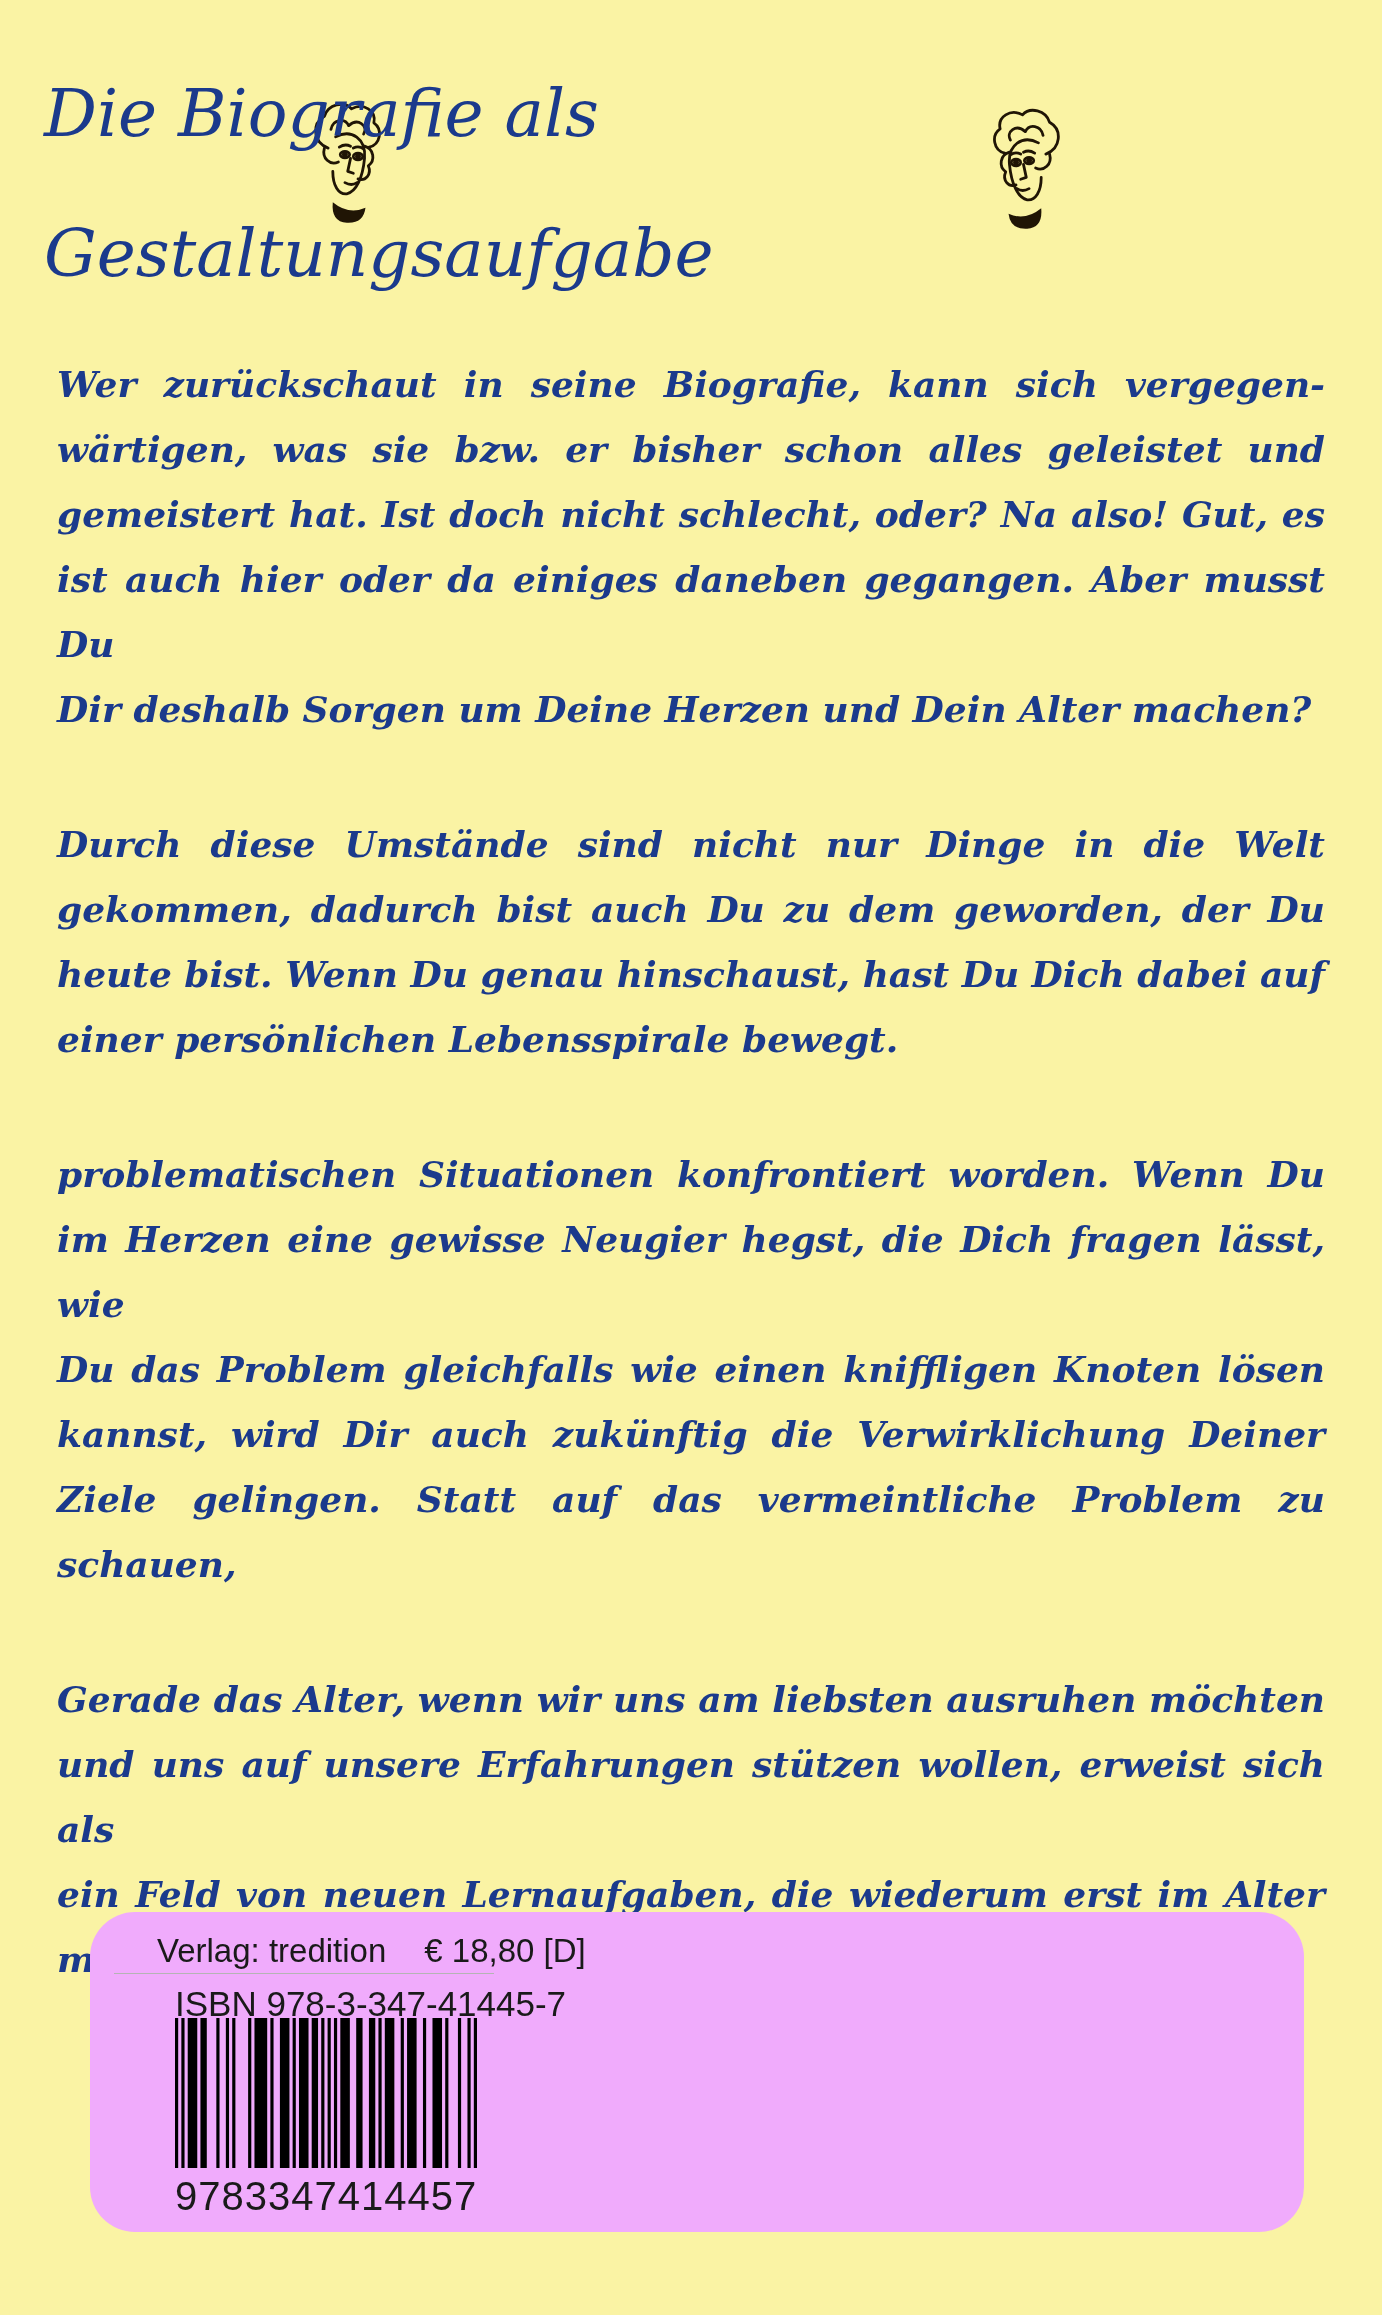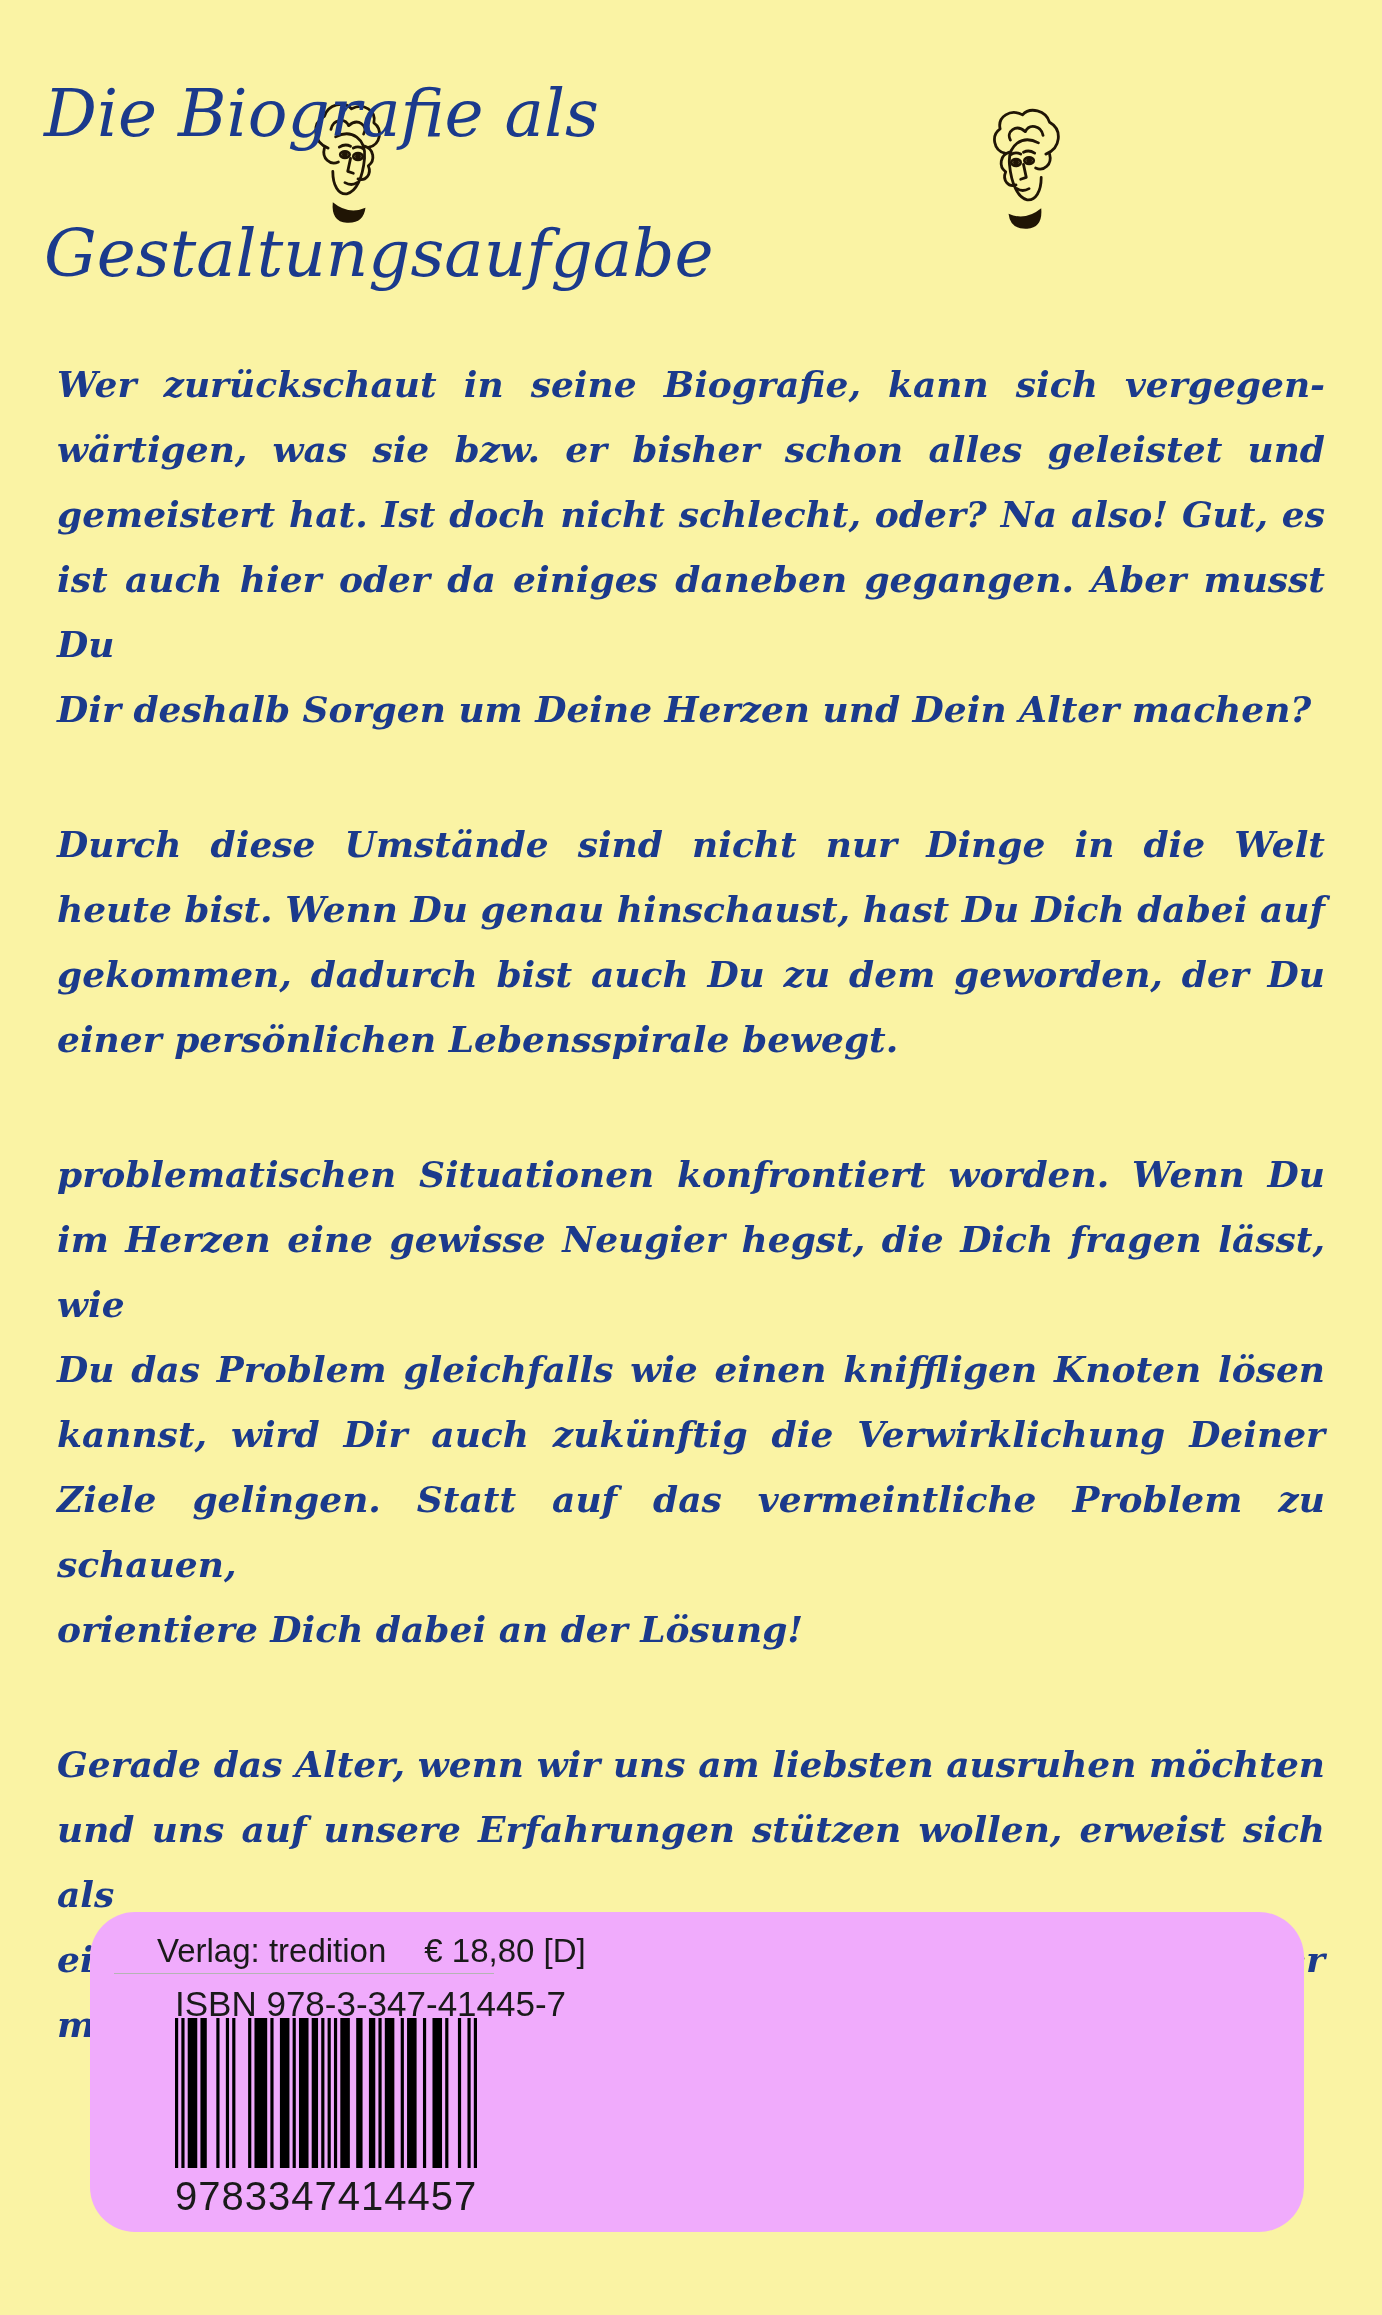--- a/index.html
+++ b/index.html
@@ -110,31 +110,30 @@
   <div class="body-text">
       <div class="para">
         <div class="line">Wer zurückschaut in seine Biografie, kann sich vergegen-</div>
         <div class="line">wärtigen, was sie bzw. er bisher schon alles geleistet und</div>
         <div class="line">gemeistert hat. Ist doch nicht schlecht, oder? Na also! Gut, es</div>
         <div class="line">ist auch hier oder da einiges daneben gegangen. Aber musst Du</div>
         <div class="line last">Dir deshalb Sorgen um Deine Herzen und Dein Alter machen?</div>
       </div>
       <div class="para">
         <div class="line">Durch diese Umstände sind nicht nur Dinge in die Welt</div>
+        <div class="line">gekommen, dadurch bist auch Du zu dem geworden, der Du</div>
         <div class="line">heute bist. Wenn Du genau hinschaust, hast Du Dich dabei auf</div>
-        <div class="line">gekommen, dadurch bist auch Du zu dem geworden, der Du</div>
         <div class="line last">einer persönlichen Lebensspirale bewegt.</div>
       </div>
       <div class="para">
         <div class="line">problematischen Situationen konfrontiert worden. Wenn Du</div>
         <div class="line">im Herzen eine gewisse Neugier hegst, die Dich fragen lässt, wie</div>
         <div class="line">Du das Problem gleichfalls wie einen kniffligen Knoten lösen</div>
         <div class="line">kannst, wird Dir auch zukünftig die Verwirklichung Deiner</div>
         <div class="line">Ziele gelingen. Statt auf das vermeintliche Problem zu schauen,</div>
-        <div class="line last">orientiere Dich dabei an der Lösung!</div>
       </div>
       <div class="para">
         <div class="line">Gerade das Alter, wenn wir uns am liebsten ausruhen möchten</div>
         <div class="line">und uns auf unsere Erfahrungen stützen wollen, erweist sich als</div>
         <div class="line">ein Feld von neuen Lernaufgaben, die wiederum erst im Alter</div>
         <div class="line last">möglich werden.</div>
       </div>
     </div>
 
   <div class="info-box">

